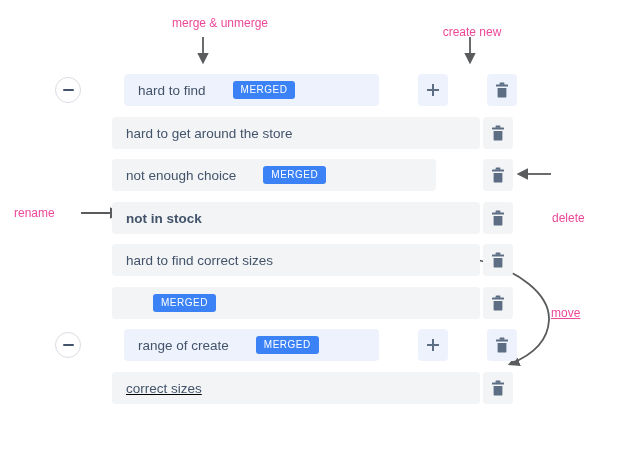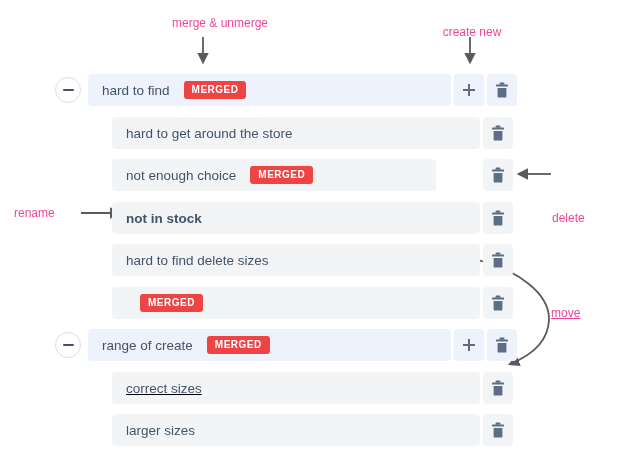--- a/index.html
+++ b/index.html
@@ -10,39 +10,39 @@
   
   .note{
     position:absolute;color:#ec4899;font-size:12px;line-height:18px;white-space:nowrap;
   }
   .note.center{text-align:center;}
   
   .arrow{position:absolute;}
   
   #topic-list{position:absolute;inset:0;}
   .row{position:absolute;display:flex;align-items:center;height:32px;}
-  .row.parent{left:55px;width:462px;}
+  .row.parent{left:55px;width:462px;gap:36px;}
   .row.child{left:112px;width:401px;}
   .collapse-btn{
     flex:none;width:24px;height:24px;margin-right:7px;border:1px solid #d9dde3;
     border-radius:50%;background:#fff;display:flex;align-items:center;justify-content:center;
     cursor:pointer;box-sizing:content-box;
   }
   .minus-bar{width:11px;height:2px;background:#42536a;border-radius:1px;}
   .seg{height:32px;border-radius:4px;box-sizing:border-box;}
   .seg + .seg{margin-left:3px;}
   .seg.main{flex:1;display:flex;align-items:center;padding:0 14px;min-width:0;}
   .seg.action{flex:none;width:30px;display:flex;align-items:center;justify-content:center;cursor:pointer;}
   .row.parent .seg{background:#edf2fc;}
   .row.child  .seg{background:#f3f4f6;}
   .row-label{
     color:#42536a;font-size:13.5px;white-space:nowrap;overflow:hidden;text-overflow:ellipsis;
   }
   .badge{
-    margin-left:14px;flex:none;background:#ef4444;color:#ffffff;font-size:10px;font-weight:bold;
+    margin-left:27px;flex:none;background:#3b82f6;color:#ffffff;font-size:10px;font-weight:normal;
     letter-spacing:.5px;padding:4px 8px;border-radius:3px;line-height:1;
   }
   .icon-svg{display:block;}
 </style>
 </head>
 <body>
 
 <div id="canvas">
 
   <svg width="0" height="0" style="position:absolute">
@@ -138,21 +138,21 @@
         <svg class="icon-svg" width="14" height="16" viewBox="0 0 14 16">
           <rect x="4.6" y="0.6" width="4.8" height="2.2" rx="0.5" fill="#5d6e84"></rect>
           <rect x="1" y="2.6" width="12" height="2" rx="0.5" fill="#5d6e84"></rect>
           <path d="M2.6 6 h8.8 v8.4 a1.2 1.2 0 0 1 -1.2 1.2 h-6.4 a1.2 1.2 0 0 1 -1.2 -1.2 z" fill="#5d6e84"></path>
         </svg>
       </div>
     </div>
       <div class="row child" style="top: 244px;">
 
       <div class="seg main">
-        <span class="row-label">hard to find delete sizes</span>
+        <span class="row-label">hard to find correct sizes</span>
 
       </div>
 
       <div class="seg action">
         <svg class="icon-svg" width="14" height="16" viewBox="0 0 14 16">
           <rect x="4.6" y="0.6" width="4.8" height="2.2" rx="0.5" fill="#5d6e84"></rect>
           <rect x="1" y="2.6" width="12" height="2" rx="0.5" fill="#5d6e84"></rect>
           <path d="M2.6 6 h8.8 v8.4 a1.2 1.2 0 0 1 -1.2 1.2 h-6.4 a1.2 1.2 0 0 1 -1.2 -1.2 z" fill="#5d6e84"></path>
         </svg>
       </div>
@@ -200,30 +200,15 @@
       </div>
 
       <div class="seg action">
         <svg class="icon-svg" width="14" height="16" viewBox="0 0 14 16">
           <rect x="4.6" y="0.6" width="4.8" height="2.2" rx="0.5" fill="#5d6e84"></rect>
           <rect x="1" y="2.6" width="12" height="2" rx="0.5" fill="#5d6e84"></rect>
           <path d="M2.6 6 h8.8 v8.4 a1.2 1.2 0 0 1 -1.2 1.2 h-6.4 a1.2 1.2 0 0 1 -1.2 -1.2 z" fill="#5d6e84"></path>
         </svg>
       </div>
     </div>
-      <div class="row child" style="top: 414px;">
-
-      <div class="seg main">
-        <span class="row-label">larger sizes</span>
-
-      </div>
-
-      <div class="seg action">
-        <svg class="icon-svg" width="14" height="16" viewBox="0 0 14 16">
-          <rect x="4.6" y="0.6" width="4.8" height="2.2" rx="0.5" fill="#5d6e84"></rect>
-          <rect x="1" y="2.6" width="12" height="2" rx="0.5" fill="#5d6e84"></rect>
-          <path d="M2.6 6 h8.8 v8.4 a1.2 1.2 0 0 1 -1.2 1.2 h-6.4 a1.2 1.2 0 0 1 -1.2 -1.2 z" fill="#5d6e84"></path>
-        </svg>
-      </div>
-    </div>
     </div>
 
 </div>
 
 </body></html>

